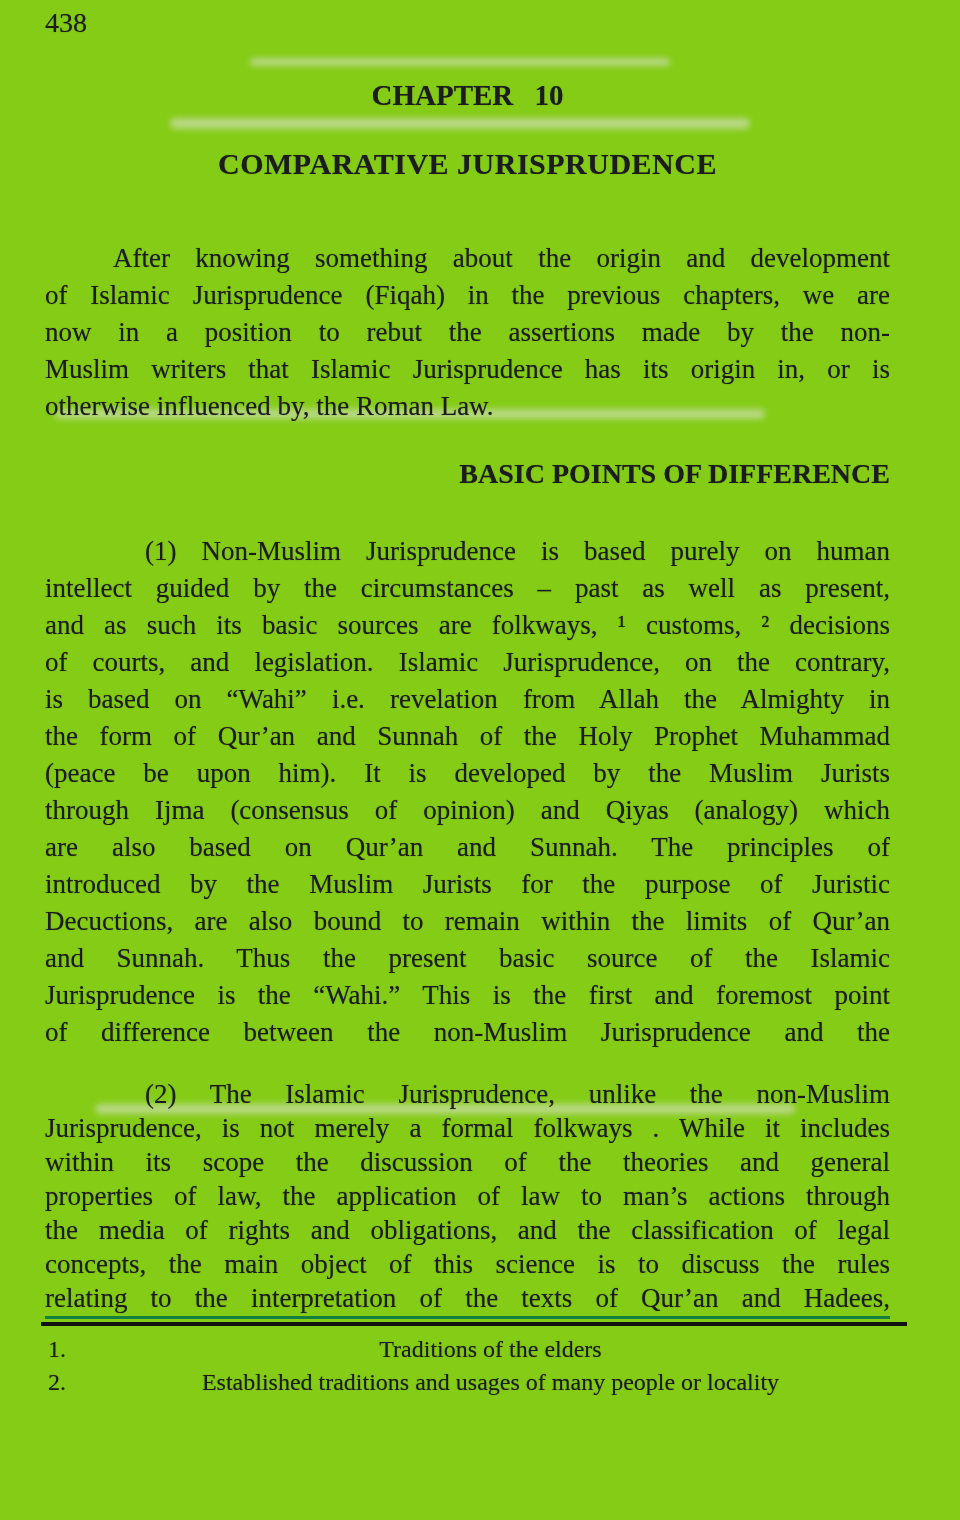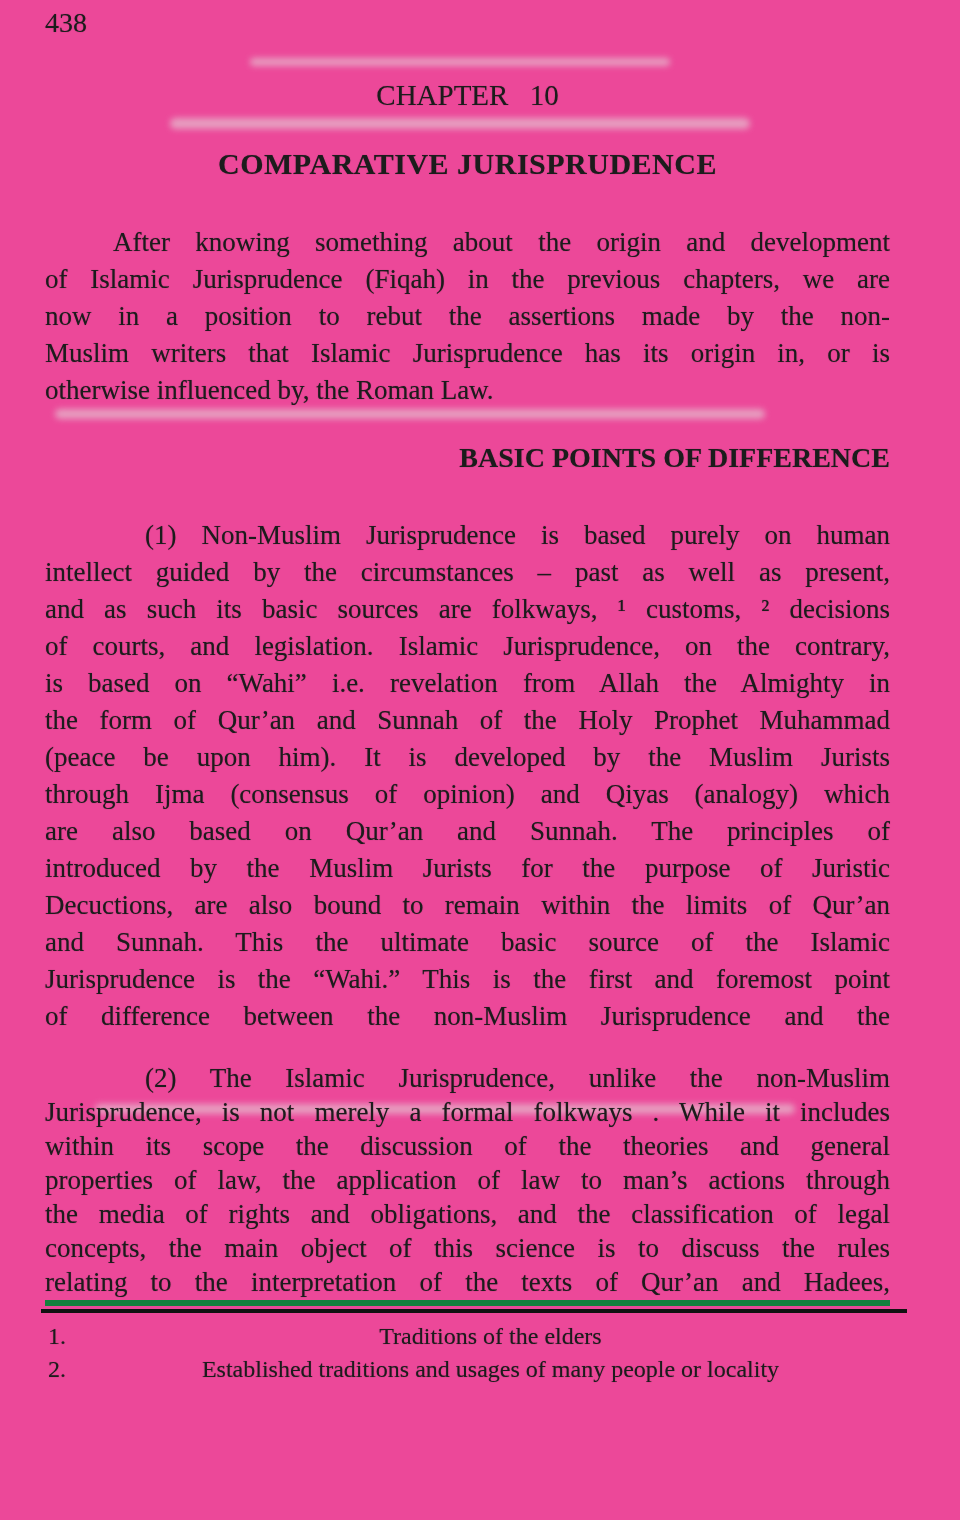--- a/index.html
+++ b/index.html
@@ -4,21 +4,21 @@
 <style>
   html, body {
     margin: 0;
     padding: 0;
     background: #ffffff;
   }
   .page {
     position: relative;
     width: 960px;
     height: 1520px;
-    background: #ec4899;
+    background: #84cc16;
     overflow: hidden;
     font-family: "Liberation Serif", "DejaVu Serif", serif;
     color: #1c1c1c;
   }
   
   .streak {
     position: absolute;
     background: #e3e3e0;
     opacity: 0.55;
     filter: blur(3px);
@@ -41,21 +41,21 @@
   }
   .page-number {
     margin-top: 4px;
     font-size: 28px;
     line-height: 37px;
   }
   .chapter {
     margin: 36px 0 0 0;
     font-size: 29px;
     line-height: 37px;
-    font-weight: normal;
+    font-weight: bold;
     text-align: center;
     word-spacing: 14px;
   }
   .title {
     margin: 31px 0 0 0;
     font-size: 30px;
     line-height: 38px;
     font-weight: bold;
     text-align: center;
     letter-spacing: 0.5px;
@@ -69,24 +69,24 @@
   }
   .para { }
   .para .line {
     font-size: 27px;
     line-height: 37px;
     text-align: justify;
     text-align-last: justify;
   }
   .para .line.plast { text-align-last: left; }
   .para .line.uline {
-    border-bottom: 6px solid #15803d;
+    border-bottom: 3px solid #15803d;
     padding-bottom: 1px;
   }
-  .para-0 { margin-top: 41px; }
+  .para-0 { margin-top: 57px; }
   .para-1 { margin-top: 41px; }
   .para-2 { margin-top: 26px; }
   .para-2 .line { line-height: 34px; }
   .para-0 .line.first { text-indent: 68px; }
   .para-1 .line.first { text-indent: 100px; }
   .para-2 .line.first { text-indent: 100px; }
 
   .footnote-rule {
     margin-top: 3px;
     margin-left: -4px;
@@ -138,21 +138,21 @@
         <div class="line">intellect guided by the circumstances – past as well as present,</div>
         <div class="line">and as such its basic sources are folkways, ¹ customs, ² decisions</div>
         <div class="line">of courts, and legislation. Islamic Jurisprudence, on the contrary,</div>
         <div class="line">is based on “Wahi” i.e. revelation from Allah the Almighty in</div>
         <div class="line">the form of Qur’an and Sunnah of the Holy Prophet Muhammad</div>
         <div class="line">(peace be upon him). It is developed by the Muslim Jurists</div>
         <div class="line">through Ijma (consensus of opinion) and Qiyas (analogy) which</div>
         <div class="line">are also based on Qur’an and Sunnah. The principles of</div>
         <div class="line">introduced by the Muslim Jurists for the purpose of Juristic</div>
         <div class="line">Decuctions, are also bound to remain within the limits of Qur’an</div>
-        <div class="line">and Sunnah. This the ultimate basic source of the Islamic</div>
+        <div class="line">and Sunnah. Thus the present basic source of the Islamic</div>
         <div class="line">Jurisprudence is the “Wahi.” This is the first and foremost point</div>
         <div class="line">of difference between the non-Muslim Jurisprudence and the</div>
       </div>
 
     <div class="para para-2 txt">
         <div class="line first">(2) The Islamic Jurisprudence, unlike the non-Muslim</div>
         <div class="line">Jurisprudence, is not merely a formal folkways . While it includes</div>
         <div class="line">within its scope the discussion of the theories and general</div>
         <div class="line">properties of law, the application of law to man’s actions through</div>
         <div class="line">the media of rights and obligations, and the classification of legal</div>

